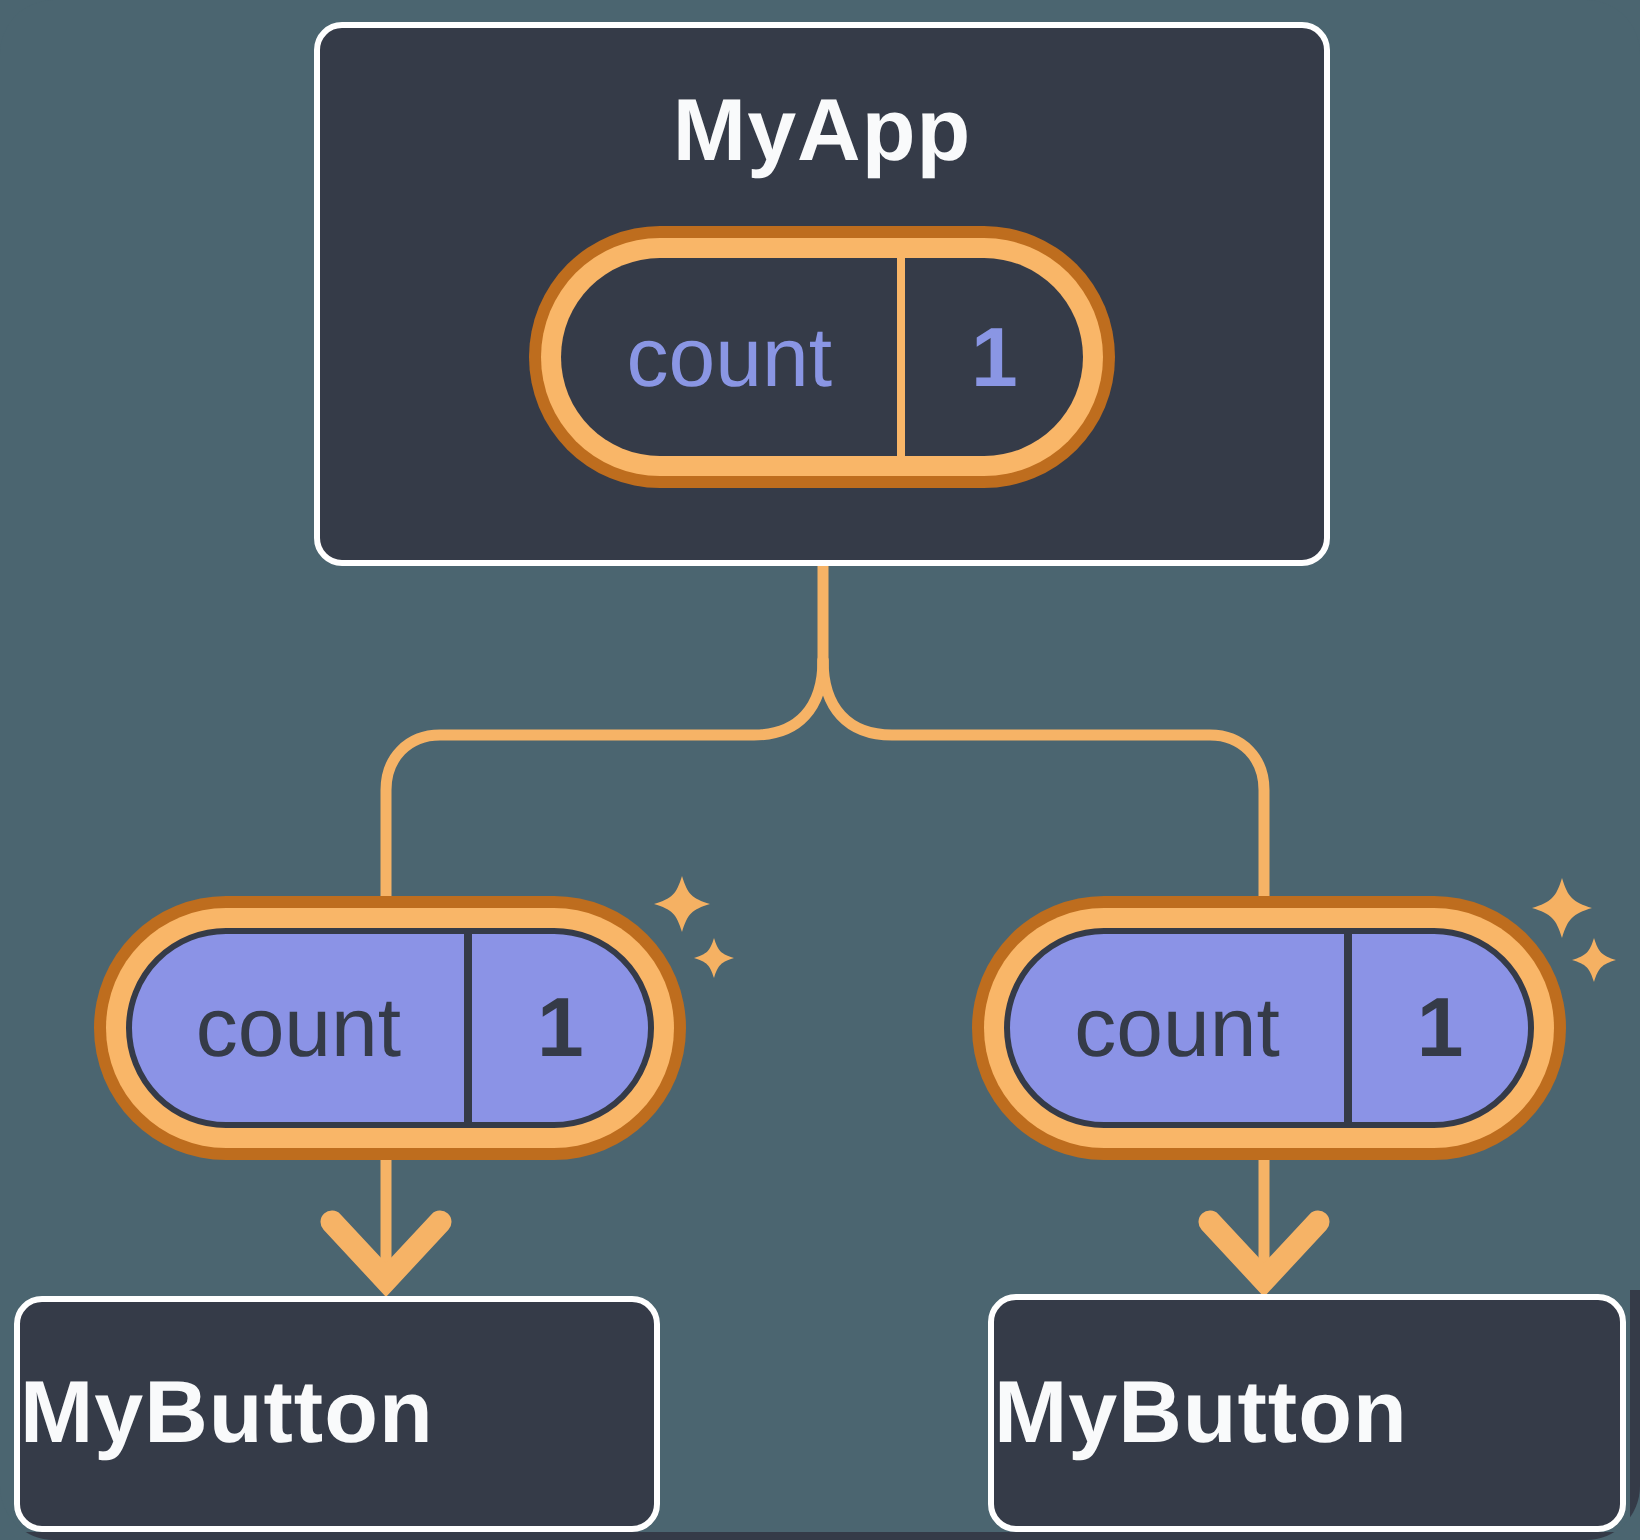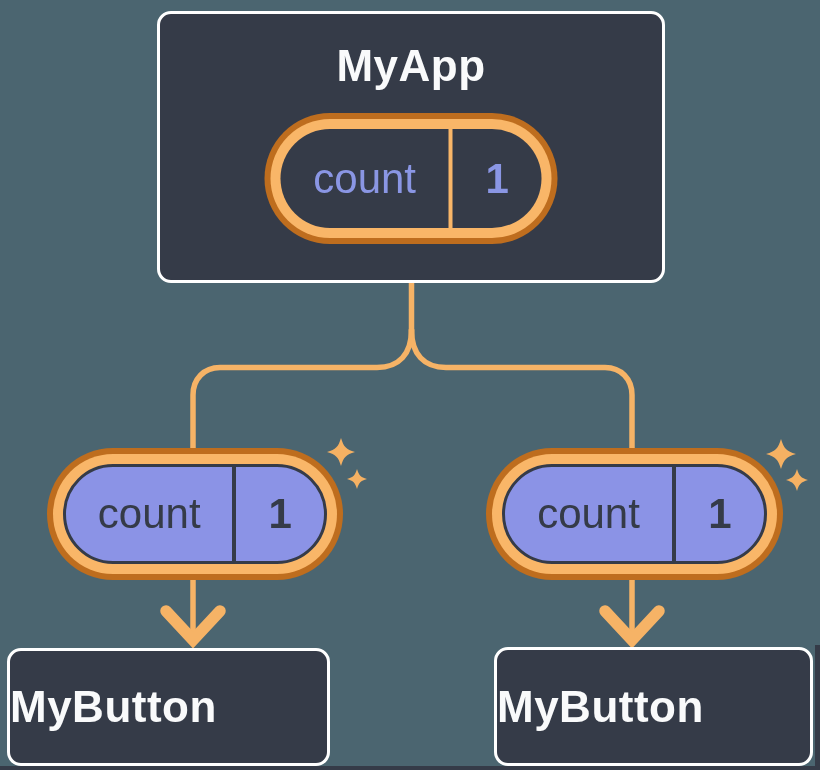--- a/index.html
+++ b/index.html
@@ -3,21 +3,21 @@
 <meta charset="utf-8">
 <style>
   :root{
     --background:#4B6570; --node-fill:#353B48; --node-border:#FFFFFF;
     --ring-outer:#BE6D1E; --ring-inner:#F9B668; --connector:#F6B366;
     --sparkle:#F5B163; --prop-fill:#8B93E6; --state-text:#8A96E4;
     --prop-text:#353B48; --title-text:#F9FAFB;
   }
   html,body{margin:0;padding:0;}
   body{font-family:"Liberation Sans", sans-serif; background:var(--background);}
-  #canvas{position:relative; width:820px; height:770px; overflow:hidden; background:var(--background);}
+  #canvas{position:relative; width:820px; height:770px; overflow:hidden; background:var(--background);border-radius:27px;}
   #wires{position:absolute; left:0; top:0; width:820px; height:770px;}
 
   .node{position:absolute; box-sizing:border-box; background:var(--node-fill);
         border:3px solid var(--node-border); border-radius:14px;}
   .node-title{color:var(--title-text); font-size:44px; font-weight:700; letter-spacing:0.5px;}
   #myapp-node{left:157px; top:11px; width:508px; height:272px;}
   #myapp-node .node-title{position:absolute; top:27px; left:0; right:0; text-align:center;}
   .button-node{display:flex; align-items:center; justify-content:flex-start;}
   #mybutton-node-left{left:7px; top:648px; width:323px; height:118px;}
   #mybutton-node-right{left:494px; top:647px; width:319px; height:119px;}

